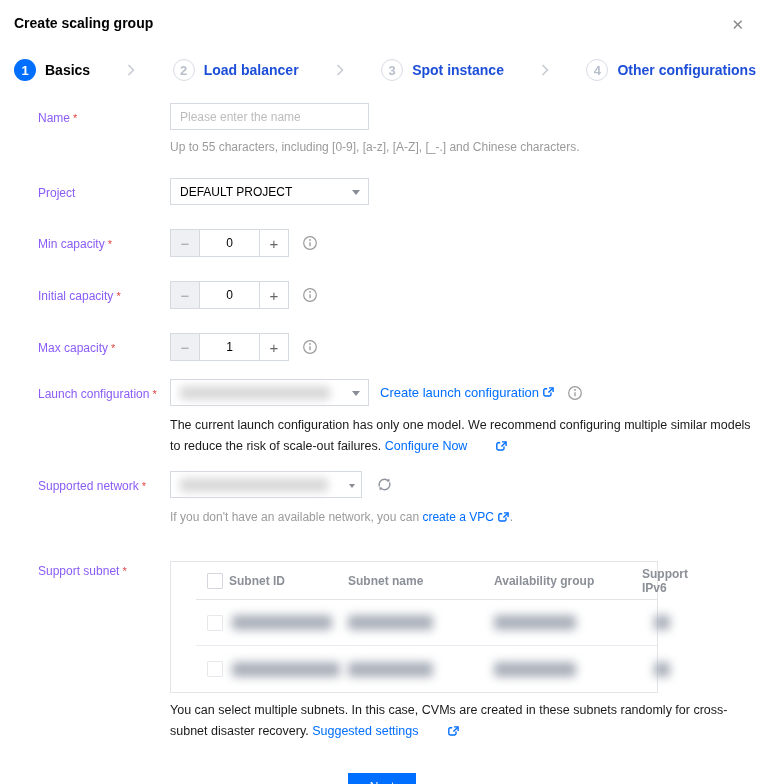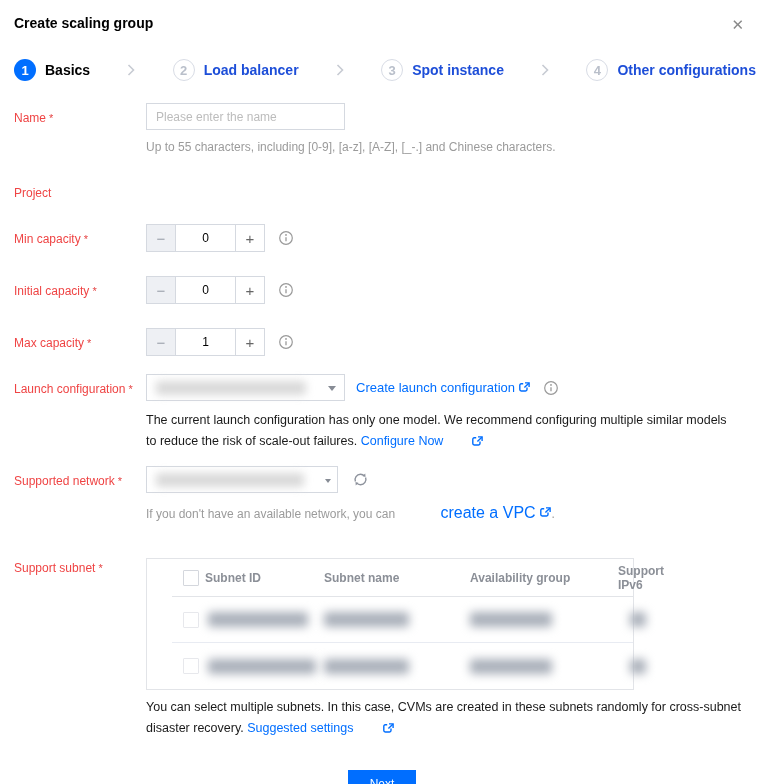--- a/index.html
+++ b/index.html
@@ -24,22 +24,22 @@
   .step.inactive .step-circle { border:1px solid #d8dce5; color:#b9bfca; background:#fff; }
   .step-label { margin-left:9px; font-size:14px; font-weight:bold; }
   .step.active .step-label { color:#000; }
   .step.inactive .step-label { color:#1d4ed8; }
   .chev { flex:0 0 auto; }
 
   
   .form { margin-top:22px; padding-left:14px; }
   .row { display:flex; }
   .row + .row { margin-top:24px; }
-  .row .flabel { width:132px; flex:0 0 132px; font-size:12px; color:#ef4444;
-    padding-top:8px; }
+  .row .flabel { width:132px; flex:0 0 132px; font-size:12px; color:#8b5cf6;
+    padding-top:8px;margin-left:24px; }
   .req::after { content:" *"; color:#e54545; font-size:11px; }
   .ctrl { flex:1; }
 
   .text-input { width:199px; height:27px; border:1px solid #d5d9e0; padding:0 9px;
     font-size:12px; color:#333; font-family:"Liberation Sans",sans-serif; outline:none; }
   .text-input::placeholder { color:#bcbcbc; }
   .help { font-size:12px; color:#9b9b9b; margin-top:9px; line-height:17px; }
 
   .select { position:relative; width:199px; height:27px; border:1px solid #d5d9e0;
     background:#fff; display:flex; align-items:center; padding:0 22px 0 9px;
@@ -69,21 +69,21 @@
     border-radius:3px; }
   .redacted.dark { background:#aab0ba; filter:blur(5px); }
 
   
   .link { color:var(--accent,#006eff); text-decoration:none; cursor:pointer;
     display:inline-flex; align-items:center; gap:3px; font-size:13px; }
   .para .link { font-size:12.5px;gap:28px; }
   .inline-row { display:flex; align-items:center; }
   .para { font-size:12.5px; color:#1a1a1a; line-height:21px; max-width:585px;
     margin-top:9px; }
-  .help .link { font-size:16px;margin-left:42px; }
+  .help .link { font-size:12px; }
 
   
   .subnet-table { width:488px; border:1px solid #e2e4e8; margin-top:7px;padding-left:25px; }
   .t-header { display:flex; align-items:center; height:38px;
     border-bottom:1px solid #e2e4e8; }
   .t-row { display:flex; align-items:center; height:46px; }
   .t-row.first { border-bottom:1px solid #e8ebf2; }
   .tc { display:flex; align-items:center; font-size:12px; }
   .tc1 { flex:0 0 152px; padding-left:11px; }
   .tc2 { flex:0 0 146px; }
@@ -143,20 +143,26 @@
     <div class="row">
       <div class="flabel req">Name</div>
       <div class="ctrl">
         <input class="text-input" type="text" placeholder="Please enter the name" style="">
         <div class="help">Up to 55 characters, including [0-9], [a-z], [A-Z], [_-.] and Chinese characters.</div>
       </div>
     </div>
 
     <div class="row" style="margin-top:22px;">
       <div class="flabel">Project</div>
+      <div class="ctrl">
+        <div class="select">
+          <span class="sel-value">DEFAULT PROJECT</span>
+          <span class="caret"></span>
+        </div>
+      </div>
     </div>
 
     <div class="row">
       <div class="flabel req">Min capacity</div>
       <div class="ctrl stepper-wrap">
         <div class="stepper">
           <span class="step-btn minus">−</span>
           <input class="stepper-value" value="0" style="">
           <span class="step-btn plus">+</span>
         </div>

